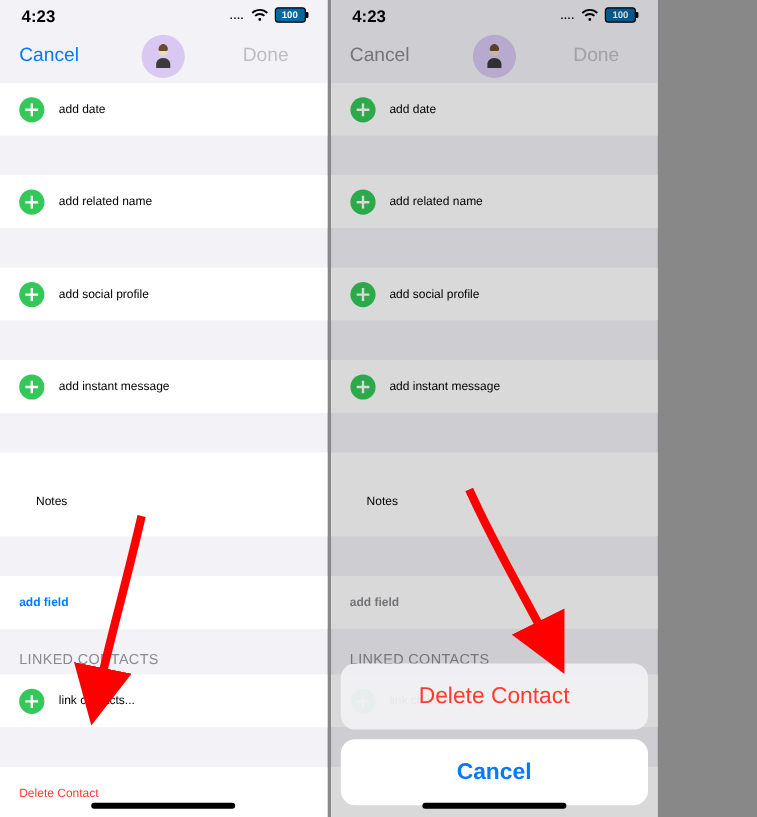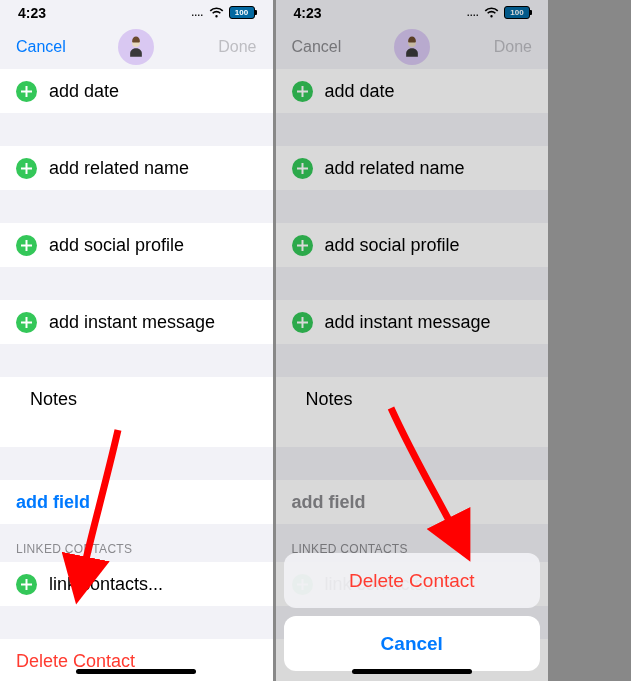--- a/index.html
+++ b/index.html
@@ -19,31 +19,31 @@
     .status .right { display: flex; align-items: center; gap: 5px; }
     .dots { letter-spacing: 0.5px; font-size: 9px; font-weight: 900; }
     .batt { display:inline-flex; align-items:center; justify-content:center; width:26px; height:13px; border:1.3px solid #000; border-radius:3px; position:relative; background:#0369a1; }
     .batt::after { content:""; position:absolute; right:-3px; top:3px; width:2px; height:5px; background:#000; border-radius:0 1px 1px 0; }
     .batt b { color:#fff; font-size:8px; font-weight:700; }
 
     
     .nav { height: 44px; display: flex; align-items: center; padding: 0 16px; background: #f2f2f7; position: relative; }
     .nav .left, .nav .right { font-size: 16px; }
     .nav .left { position:absolute; left:16px; }
-    .nav .right { position:absolute; right:16px; }
+    .nav .right { position:absolute; right:32px; }
     .avatar { width:36px; height:36px; border-radius:50%; background:#d9c8f2; display:flex; align-items:center; justify-content:center; margin:0 auto; overflow:hidden; }
     .avatar svg { width:26px; height:26px; }
 
     .list { }
-    .row { min-height: 44px; background: #fff; display: flex; align-items: center; padding: 0 16px; font-size: 18px; }
+    .row { min-height: 44px; background: #fff; display: flex; align-items: center; padding: 0 16px; font-size: 10px; }
     .sep { height: 33px; }
     .add-icon { width:21px; height:21px; border-radius:50%; background:#34c759; display:flex; align-items:center; justify-content:center; margin-right:12px; }
     .add-icon svg { width:11px; height:11px; }
 
-    .notes-row { min-height: 70px; align-items: flex-start; padding-top: 12px; padding-left: 30px; }
+    .notes-row { min-height: 70px; align-items: center; padding-top: 12px; padding-left: 30px; }
     .link-label { font-size: 12px; color: #8a8a8e; padding: 18px 16px 6px; text-transform: uppercase; letter-spacing: 0.3px; }
 
     .addfield { color:#007aff;font-weight:bold; }
     .addfield.disabled { color:#8a8a8e; }
     .delete-row { color:#ff3b30; }
     .delete-row.disabled { color:rgba(255,59,48,0.55); }
 
     .home-ind { position:absolute; bottom:7px; left:50%; transform:translateX(-50%); width:120px; height:5px; background:#000; border-radius:3px; z-index:20; }
 
     

